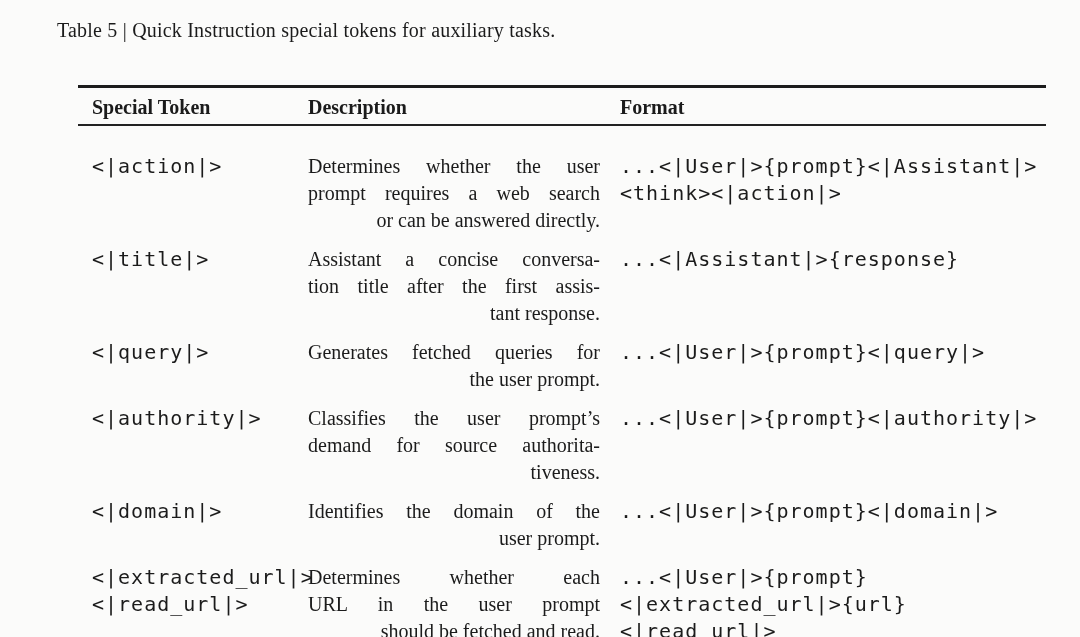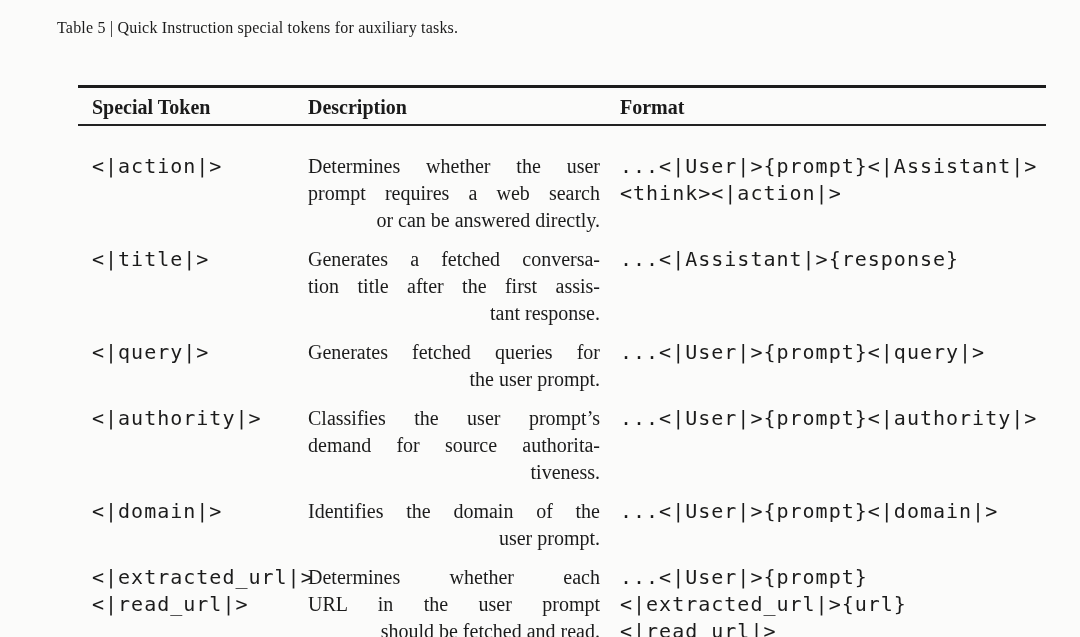--- a/index.html
+++ b/index.html
@@ -12,21 +12,21 @@
     background: #fbfbfa;
     color: #1b1b1b;
     font-family: "Liberation Serif", serif;
     position: relative;
     overflow: hidden;
   }
   .caption {
     position: absolute;
     left: 57px;
     top: 19px;
-    font-size: 16px;
+    font-size: 20px;
     letter-spacing: 0.2px;
     white-space: nowrap;
   }
   .tablewrap {
     position: absolute;
     left: 78px;
     top: 85px;
     width: 968px;
   }
   .rule-top    { height: 3px;  background: #1c1c1c; }
@@ -100,21 +100,21 @@
         <div class="fline mono">...&lt;|User|&gt;{prompt}&lt;|Assistant|&gt;</div>
         <div class="fline mono">&lt;think&gt;&lt;|action|&gt;</div>
       </div>
     </div>
 
     <div class="row">
       <div class="cell token">
         <div class="mono">&lt;|title|&gt;</div>
       </div>
       <div class="cell desc">
-        <div class="dline j">Generates a fetched conversa-</div>
+        <div class="dline j">Assistant a concise conversa-</div>
         <div class="dline j">tion title after the first assis-</div>
         <div class="dline">tant response.</div>
       </div>
       <div class="cell fmt">
         <div class="fline mono">...&lt;|Assistant|&gt;{response}</div>
       </div>
     </div>
 
     <div class="row">
       <div class="cell token">

